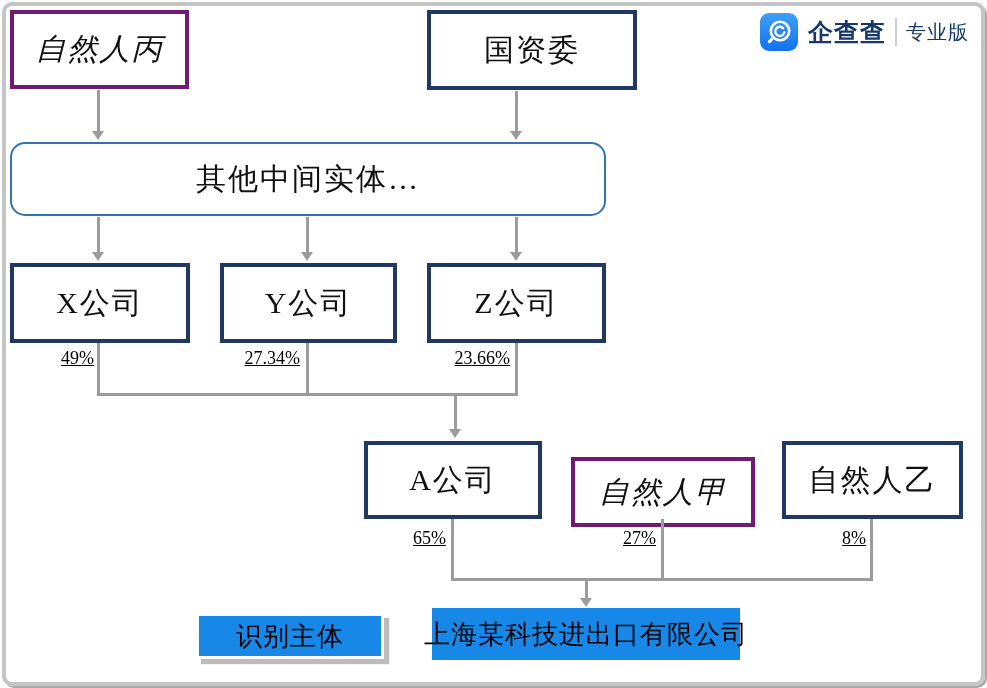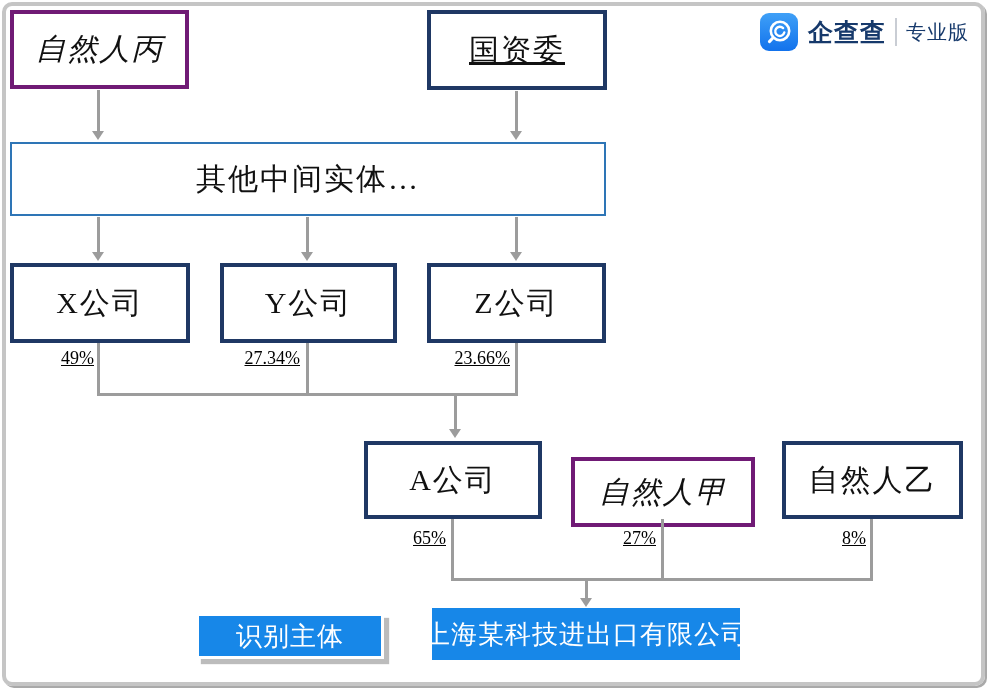--- a/index.html
+++ b/index.html
@@ -12,23 +12,23 @@
     box-shadow:2px 2px 0 #a9a9a9;pointer-events:none;
   }
   
   .node{
     position:absolute;display:flex;align-items:center;justify-content:center;
     box-sizing:border-box;background:#fff;color:#111;
     font-size:30px;letter-spacing:2px;white-space:nowrap;
   }
   .node.navy{border:4px solid #1f3864;}
   .node.red{border:4px solid #701a75;font-style:italic;}
-  .node.lightblue{border:2px solid #2e75b6;border-radius:0;}
+  .node.lightblue{border:2px solid #2e75b6;border-radius:15px;}
   .node.bluefill{
-    background:#1787e8;color:#ffffff;border:none;
+    background:#1787e8;color:#000000;border:none;
     font-family:Liberation Mono, monospace;
     font-size:26px;letter-spacing:1px;font-weight:500;
   }
   .node.shadowed{
     border:3px solid #fff;
     box-shadow:5px 5px 1px #bcbcbc;
   }
   
   .v{position:absolute;width:3px;background:#9c9c9c;}
   .h{position:absolute;height:3px;background:#9c9c9c;}
@@ -52,21 +52,21 @@
   .brand .name{font-size:25px;font-weight:700;letter-spacing:1px;}
   .brand .divider{width:2px;height:28px;background:#c9cdd4;margin:0 9px;}
   .brand .edition{font-size:20px;font-weight:400;letter-spacing:1px;}
 </style>
 </head>
 <body>
 
 <div class="canvas">
 
   <div class="node red" style="left:10px;top:10px;width:179px;height:79px;">自然人丙</div>
-  <div class="node navy" style="left:427px;top:10px;width:180px;height:80px;text-decoration:underline;">国资委</div>
+  <div class="node navy" style="left:427px;top:10px;width:210px;height:80px;">国资委</div>
 
   <div class="node lightblue" style="left:10px;top:142px;width:596px;height:74px;">其他中间实体…</div>
 
   <div class="node navy" style="left:10px;top:263px;width:180px;height:80px;">X公司</div>
   <div class="node navy" style="left:220px;top:263px;width:177px;height:80px;">Y公司</div>
   <div class="node navy" style="left:427px;top:263px;width:179px;height:80px;">Z公司</div>
 
   <div class="node navy" style="left:364px;top:441px;width:178px;height:78px;text-align:right;">A公司</div>
   <div class="node red" style="left:571px;top:457px;width:184px;height:70px;">自然人甲</div>
   <div class="node navy" style="left:782px;top:441px;width:181px;height:78px;">自然人乙</div>

